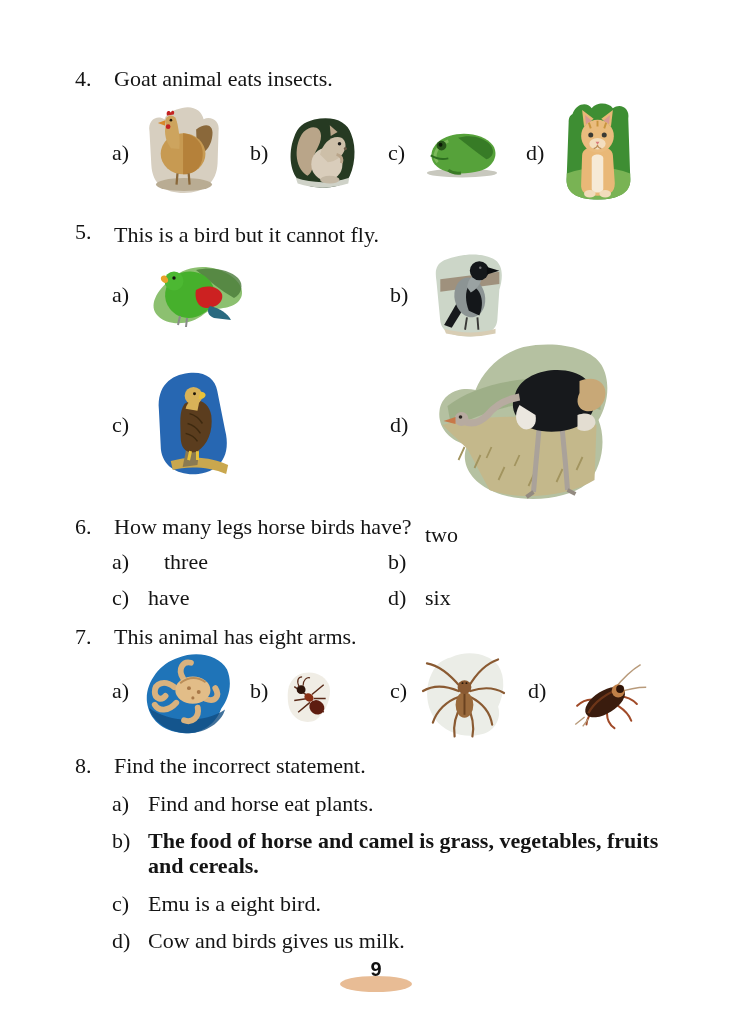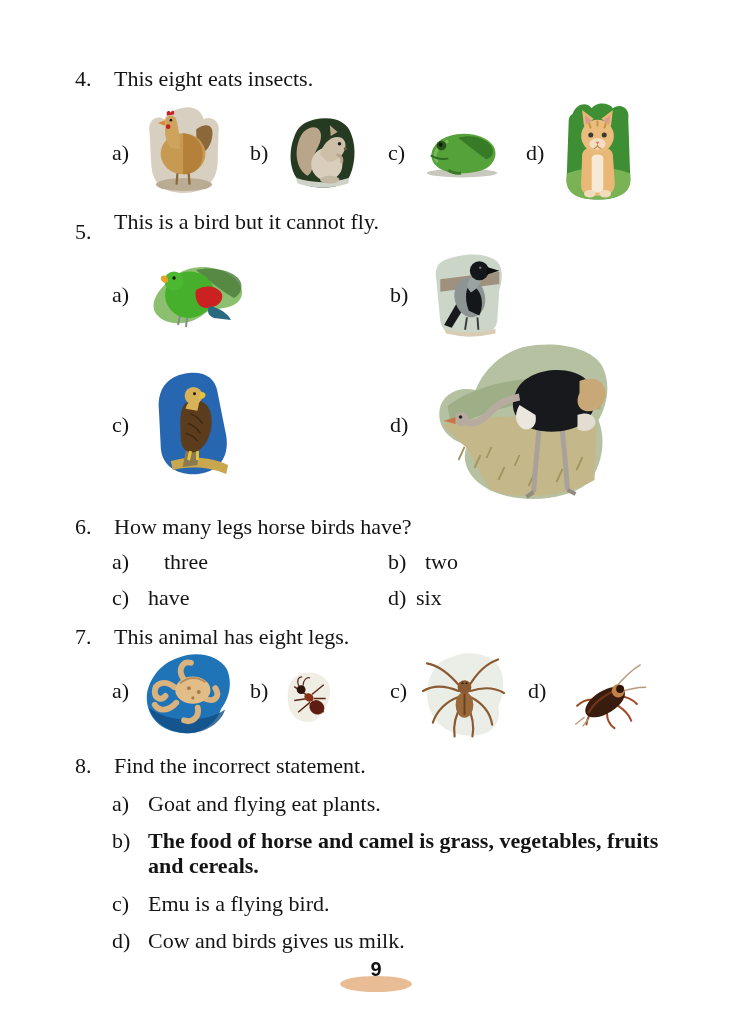--- a/index.html
+++ b/index.html
@@ -14,21 +14,21 @@
   .pagenum{position:absolute;left:340px;top:958px;width:72px;text-align:center;
            font-family:"Liberation Sans",sans-serif;font-size:20px;font-weight:700;color:#111;}
 </style>
 </head>
 <body>
 
 <div class="page">
 
   <div>
     <span class="t" style="left:75px;top:66px">4.</span>
-    <span class="t" style="left:114px;top:66px">This eight eats insects.</span>
+    <span class="t" style="left:114px;top:66px">Goat animal eats insects.</span>
 
     <span class="t" style="left:112px;top:140px">a)</span>
     <span class="img" style="left:142px;top:102px;width:84px;height:97px" aria-label="hen">
       <svg viewBox="0 0 90 97" role="img">
         <path d="M43,3 C55,0 64,6 66,15 C74,11 84,17 82,28 L81,62 C80,83 67,94 45,94 C25,94 11,85 10,64 L8,28 C6,16 16,10 24,15 C27,7 35,5 43,3 Z" fill="#d7cfc0"></path>
         <ellipse cx="45" cy="85" rx="30" ry="7" fill="#b9ac93"></ellipse>
         <path d="M58,26 C70,17 78,22 75,35 C73,46 66,52 59,54 Z" fill="#8a683a"></path>
         <ellipse cx="44" cy="52" rx="24" ry="22" fill="#c79a52"></ellipse>
         <path d="M44,30 C56,31 66,40 65,54 C64,68 55,74 44,74 Z" fill="#b5813a"></path>
         <path d="M31,46 C24,37 23,25 27,18 C30,12 37,13 38,20 C40,30 41,38 40,47 Z" fill="#cda45e"></path>
@@ -90,21 +90,21 @@
         <path d="M37,43 L41,43 L39,46 Z" fill="#d87a7a"></path>
         <path d="M39,46 q0,3 -4,4 M39,46 q0,3 4,4" stroke="#b98a55" stroke-width="1.2" fill="none"></path>
         <ellipse cx="31" cy="97" rx="6" ry="4" fill="#f2dcbc"></ellipse>
         <ellipse cx="47" cy="97" rx="6" ry="4" fill="#f2dcbc"></ellipse>
       </svg>
     </span>
   </div>
 
   <div>
     <span class="t" style="left:75px;top:219px">5.</span>
-    <span class="t" style="left:114px;top:209px">This is a bird but it cannot fly.</span>
+    <span class="t" style="left:114px;top:222px">This is a bird but it cannot fly.</span>
 
     <span class="t" style="left:112px;top:282px">a)</span>
     <span class="img" style="left:146px;top:262px;width:100px;height:70px" aria-label="parrot">
       <svg viewBox="0 0 100 70" role="img">
         <path d="M26,16 C42,2 66,2 82,12 C96,20 100,32 92,40 C82,49 68,44 58,52 C44,64 22,64 12,54 C2,44 10,29 26,16 Z" fill="#8cc070"></path>
         <path d="M50,8 C66,4 84,8 92,16 C98,22 96,32 88,36 C74,28 62,18 50,8 Z" fill="#4a7a3a" opacity="0.8"></path>
         <path d="M28,14 C42,6 56,9 64,19 C72,29 70,43 58,51 C46,59 32,57 24,47 C16,37 18,23 28,14 Z" fill="#46b02c"></path>
         <path d="M50,28 C60,22 72,24 76,32 C78,40 70,46 60,46 C52,46 48,36 50,28 Z" fill="#cc2121"></path>
         <circle cx="28" cy="19" r="9.5" fill="#4cb832"></circle>
         <path d="M20,14 C15,12 13,17 17,20 C19,22 23,21 22,17 Z" fill="#e8a22a"></path>
@@ -168,30 +168,30 @@
     </span>
   </div>
 
   <div>
     <span class="t" style="left:75px;top:514px">6.</span>
     <span class="t" style="left:114px;top:514px">How many legs horse birds have?</span>
 
     <span class="t" style="left:112px;top:549px">a)</span>
     <span class="t" style="left:164px;top:549px">three</span>
     <span class="t" style="left:388px;top:549px">b)</span>
-    <span class="t" style="left:425px;top:549px">two</span>
+    <span class="t" style="left:425px;top:522px">two</span>
     <span class="t" style="left:112px;top:585px">c)</span>
     <span class="t" style="left:148px;top:585px">have</span>
     <span class="t" style="left:388px;top:585px">d)</span>
-    <span class="t" style="left:416px;top:585px">six</span>
+    <span class="t" style="left:425px;top:585px">six</span>
   </div>
 
   <div>
     <span class="t" style="left:75px;top:624px">7.</span>
-    <span class="t" style="left:114px;top:624px">This animal has eight legs.</span>
+    <span class="t" style="left:114px;top:624px">This animal has eight arms.</span>
 
     <span class="t" style="left:112px;top:678px">a)</span>
     <span class="img" style="left:142px;top:652px;width:90px;height:83px" aria-label="octopus">
       <svg viewBox="0 0 90 85" role="img">
         <path d="M36,6 C56,-2 78,4 86,18 C92,32 88,48 80,58 C74,75 58,85 40,83 C20,81 6,69 4,51 C2,33 16,12 36,6 Z" fill="#1f74b8"></path>
         <path d="M6,57 C24,71 60,75 84,59 C80,73 62,85 42,83 C24,81 10,71 6,57 Z" fill="#124e82" opacity="0.8"></path>
         <g stroke="#d9b27e" stroke-width="6" fill="none" stroke-linecap="round">
           <path d="M32,36 C22,28 12,32 12,41 C12,48 19,50 23,45"></path>
           <path d="M34,52 C26,61 16,61 12,54"></path>
           <path d="M56,57 C58,67 50,73 42,70"></path>
@@ -261,27 +261,27 @@
         <circle cx="58" cy="30" r="4.2" fill="#2e1408"></circle>
       </svg>
     </span>
   </div>
 
   <div>
     <span class="t" style="left:75px;top:753px">8.</span>
     <span class="t" style="left:114px;top:753px">Find the incorrect statement.</span>
 
     <span class="t" style="left:112px;top:791px">a)</span>
-    <span class="t" style="left:148px;top:791px">Goat and flying eat plants.</span>
+    <span class="t" style="left:148px;top:791px">Find and horse eat plants.</span>
 
     <span class="t" style="left:112px;top:828px">b)</span>
     <span class="t wrapb" style="left:148px;top:828px">The food of horse and camel is grass, vegetables, fruits and cereals.</span>
 
     <span class="t" style="left:112px;top:891px">c)</span>
-    <span class="t" style="left:148px;top:891px">Emu is a flying bird.</span>
+    <span class="t" style="left:148px;top:891px">Emu is a eight bird.</span>
 
     <span class="t" style="left:112px;top:928px">d)</span>
     <span class="t" style="left:148px;top:928px">Cow and birds gives us milk.</span>
   </div>
 
   <div>
     <div class="footer-oval"></div>
     <div class="pagenum">9</div>
   </div>
 

